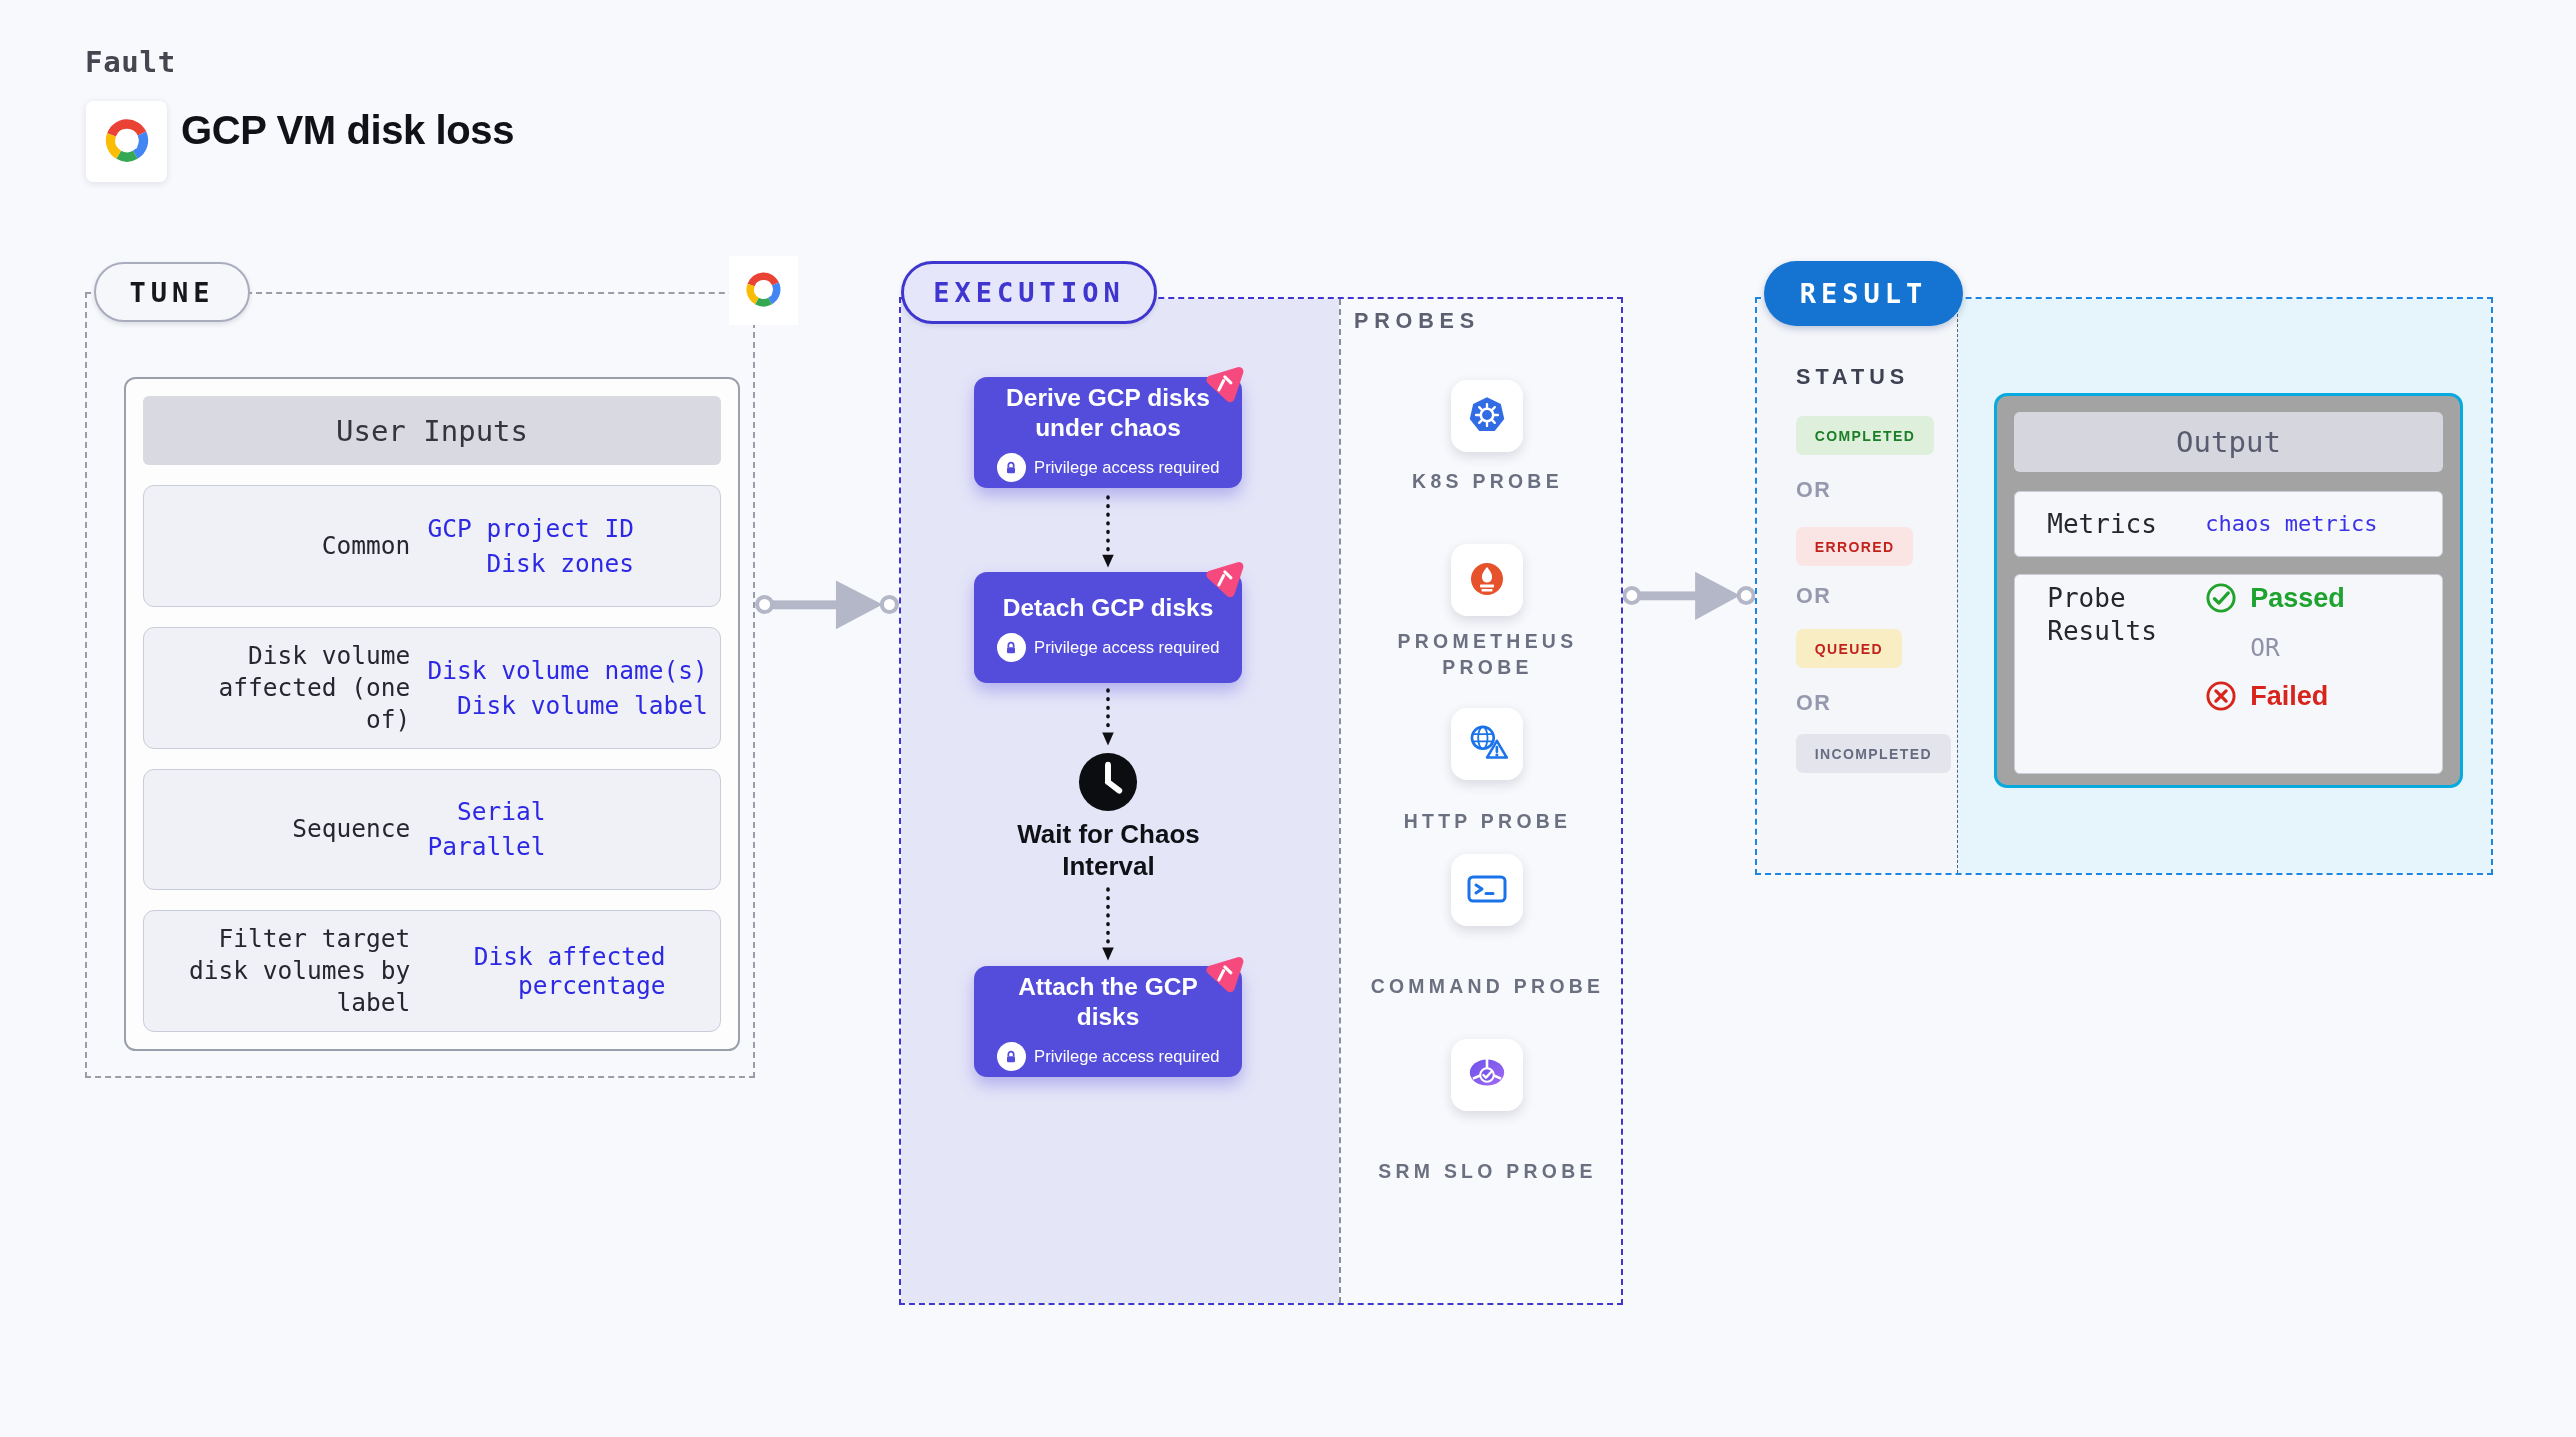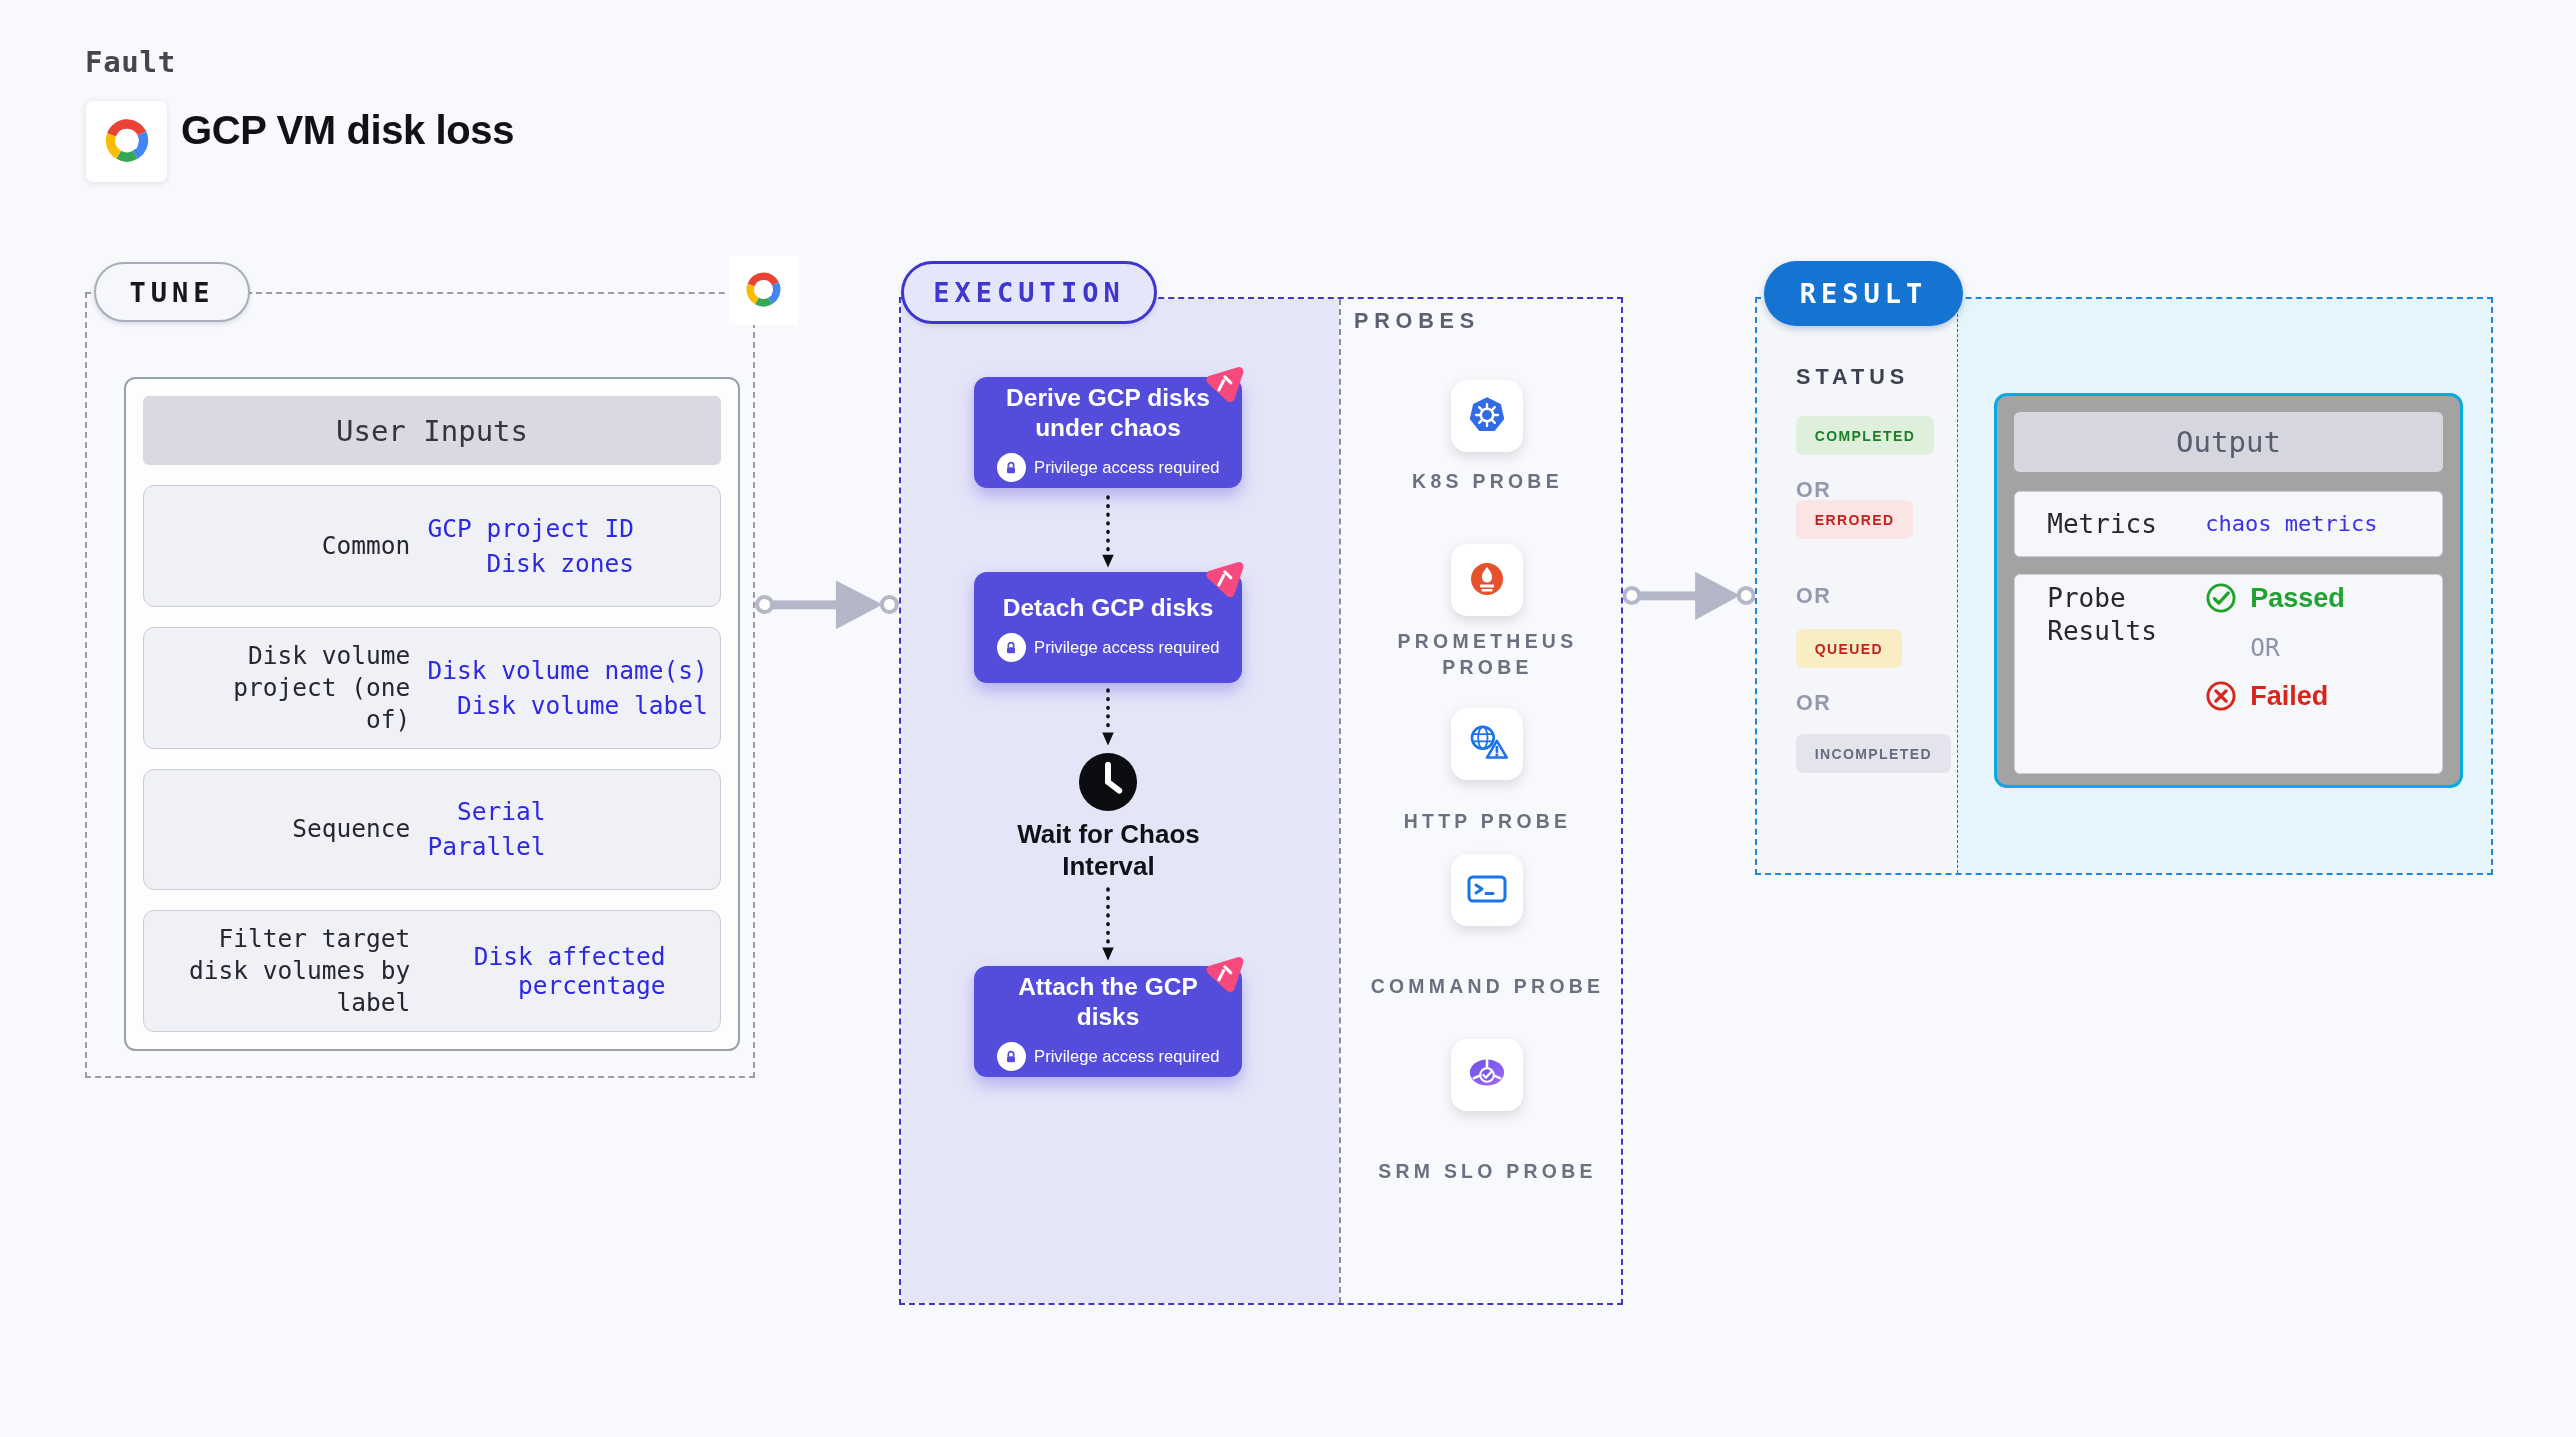--- a/index.html
+++ b/index.html
@@ -131,21 +131,21 @@
   <div class="abs ui-card mono">
     <div class="ui-header center">User Inputs</div>
     <div class="ui-row">
       <div class="ui-row-label">Common</div>
       <div class="ui-row-values">
         <span class="ui-link">GCP project ID</span>
         <span class="ui-link">Disk zones</span>
       </div>
     </div>
     <div class="ui-row">
-      <div class="ui-row-label">Disk volume project (one of)</div>
+      <div class="ui-row-label">Disk volume affected (one of)</div>
       <div class="ui-row-values">
         <span class="ui-link">Disk volume name(s)</span>
         <span class="ui-link">Disk volume label</span>
       </div>
     </div>
     <div class="ui-row">
       <div class="ui-row-label">Sequence</div>
       <div class="ui-row-values">
         <span class="ui-link">Serial</span>
         <span class="ui-link">Parallel</span>
@@ -338,21 +338,21 @@
   <div class="abs result-box">
     <div class="result-left"></div>
     <div class="result-right"></div>
     <div class="result-divider"></div>
   </div>
   <div class="abs result-pill center mono">RESULT</div>
 
   <div class="abs status-heading">STATUS</div>
   <div class="abs status-badge badge-completed" style="top:416px;">COMPLETED</div>
   <div class="abs status-or" style="top:477px;">OR</div>
-  <div class="abs status-badge badge-errored" style="top:500px;">ERRORED</div>
+  <div class="abs status-badge badge-errored" style="top:527px;">ERRORED</div>
   <div class="abs status-or" style="top:583px;">OR</div>
   <div class="abs status-badge badge-queued" style="top:629px;">QUEUED</div>
   <div class="abs status-or" style="top:690px;">OR</div>
   <div class="abs status-badge badge-incompleted" style="top:734px;">INCOMPLETED</div>
 
   <div class="abs output-panel">
     <div class="output-header center mono">Output</div>
     <div class="output-row metrics-row">
       <span class="metrics-label mono">Metrics</span>
       <span class="metrics-link mono">chaos metrics</span>

